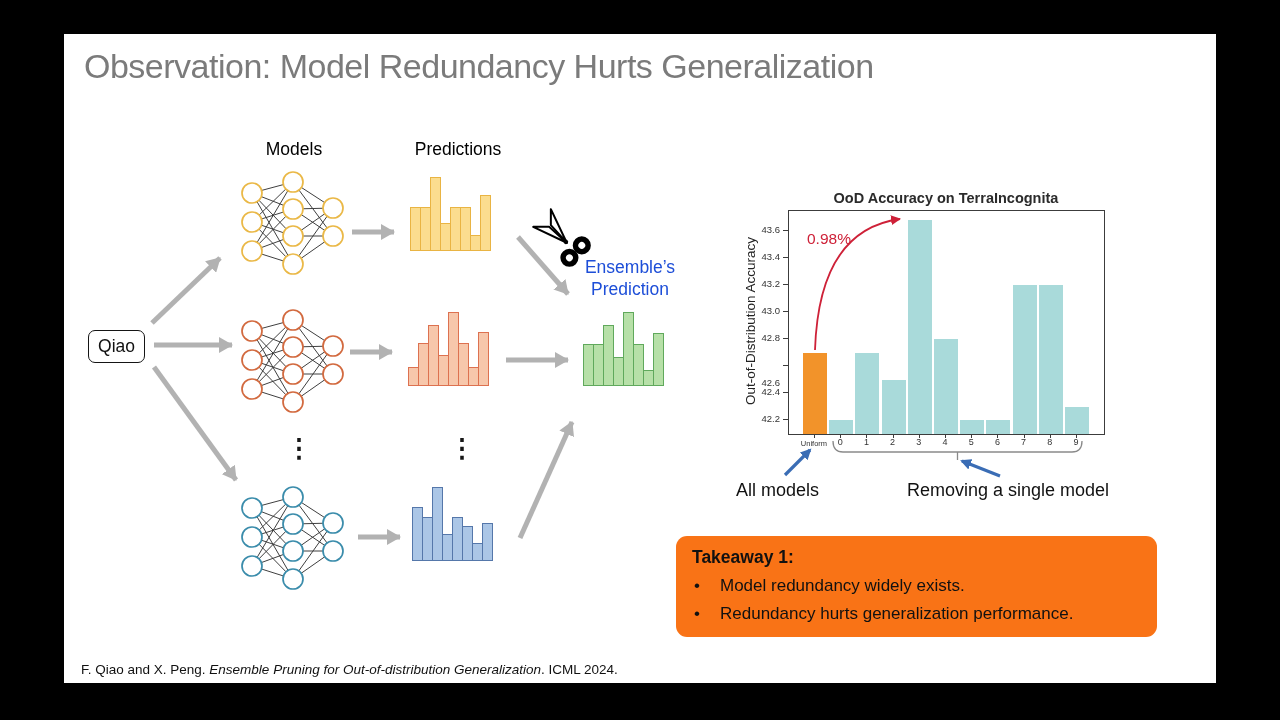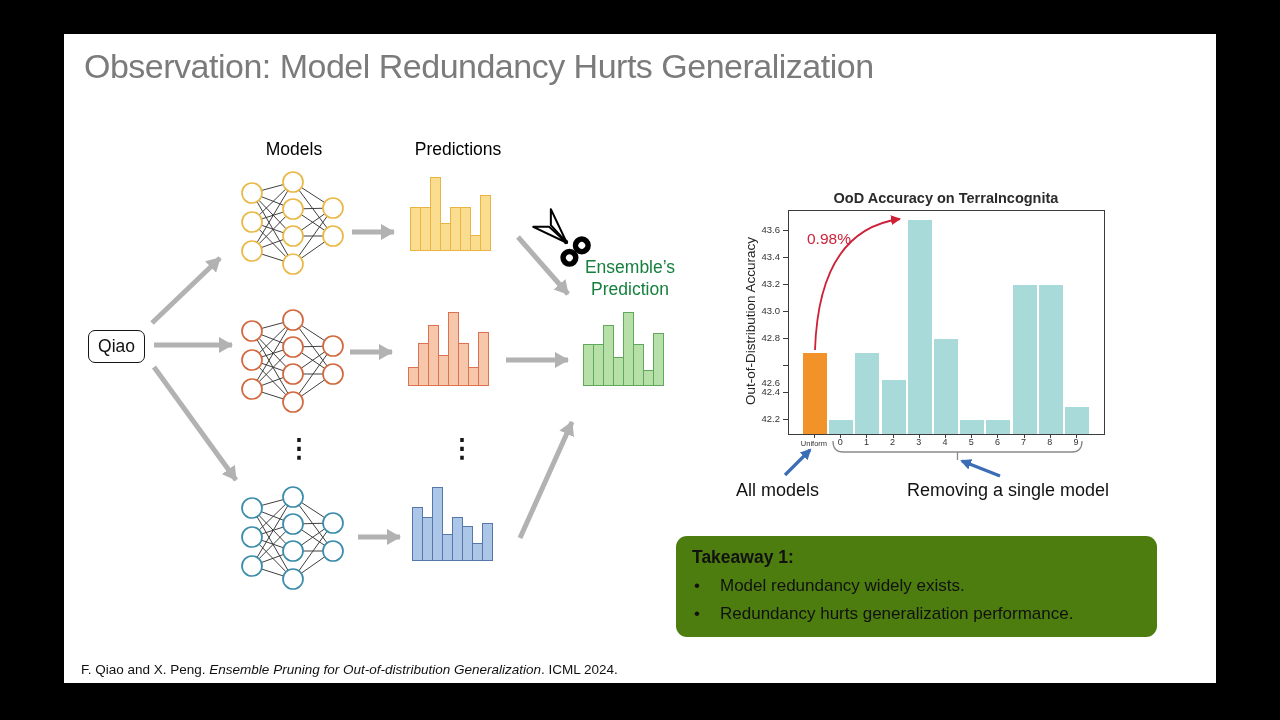--- a/index.html
+++ b/index.html
@@ -4,21 +4,21 @@
 <style>
   html,body{margin:0;padding:0;background:#000;}
   body{width:1280px;height:720px;position:relative;font-family:"Liberation Sans",sans-serif;overflow:hidden;}
   #slide{position:absolute;left:64px;top:34px;width:1152px;height:649px;background:#ffffff;}
   .abs{position:absolute;}
   #slide-title{left:20px;top:13px;font-size:34px;font-weight:normal;color:#7b7b7b;letter-spacing:-0.5px;white-space:nowrap;}
   .diagram-label{font-size:17.5px;color:#000000;text-align:center;}
   #models-label{left:180px;top:105px;width:100px;}
   #predictions-label{left:329px;top:105px;width:130px;}
   #data-box{left:24px;top:296px;width:55px;height:31px;border:1.5px solid #151515;border-radius:7px;display:flex;align-items:center;justify-content:center;font-size:17.5px;color:#111;background:#fff;}
-  #ensemble-label{left:500px;top:222px;width:132px;text-align:center;font-size:17.5px;color:#15803d;line-height:22px;}
+  #ensemble-label{left:500px;top:222px;width:132px;text-align:center;font-size:17.5px;color:#1d4ed8;line-height:22px;}
   .dots{font-size:26px;font-weight:bold;color:#161616;line-height:27px;width:16px;text-align:center;}
   #dots-1{left:222px;top:401px;}
   #dots-2{left:385px;top:401px;}
   .hist{position:absolute;display:flex;align-items:flex-end;height:76px;}
   #hist-yellow{left:346px;top:141px;}
   #hist-orange{left:344px;top:276px;}
   #hist-blue{left:348px;top:451px;}
   #hist-green{left:519px;top:276px;}
   .hbar{width:11px;border:1px solid;box-sizing:border-box;margin-left:-1px;}
   .hbar:first-child{margin-left:0;}
@@ -29,21 +29,21 @@
   .cbar{position:absolute;bottom:0;width:24px;}
   .xtickmark{position:absolute;top:400px;width:1px;height:4px;background:#3c3c3c;}
   .xticklabel{position:absolute;top:403px;width:44px;text-align:center;font-size:9px;color:#333;}
   .xticklabel.small{font-size:7.5px;top:405px;}
   .ytickmark{position:absolute;left:719px;width:5px;height:1px;background:#3c3c3c;}
   .yticklabel{position:absolute;left:680px;width:36px;text-align:right;font-size:9.5px;color:#333;}
   #gain-label{left:743px;top:196px;font-size:15.5px;color:#ce2138;z-index:6;}
   #all-models-label{left:672px;top:446px;font-size:18px;color:#111;}
   #removing-label{left:843px;top:446px;font-size:18px;color:#111;white-space:nowrap;}
   
-  #takeaway-box{left:612px;top:502px;width:481px;height:101px;background:#4d7c0f;border-radius:11px;box-sizing:border-box;padding:11px 16px 0 16px;color:#111;}
+  #takeaway-box{left:612px;top:502px;width:481px;height:101px;background:#f97316;border-radius:11px;box-sizing:border-box;padding:11px 16px 0 16px;color:#111;}
   #takeaway-title{font-size:17.5px;font-weight:bold;}
   .bullet-row{display:flex;margin-top:8px;font-size:17px;}
   .bullet-dot{width:26px;text-align:left;padding-left:2px;}
   
   #citation{left:17px;top:628px;font-size:13.5px;color:#111;white-space:nowrap;}
   #citation .it{font-style:italic;}
   #overlay{position:absolute;left:0;top:0;width:1152px;height:649px;z-index:5;pointer-events:none;}
 </style>
 </head>
 <body>

